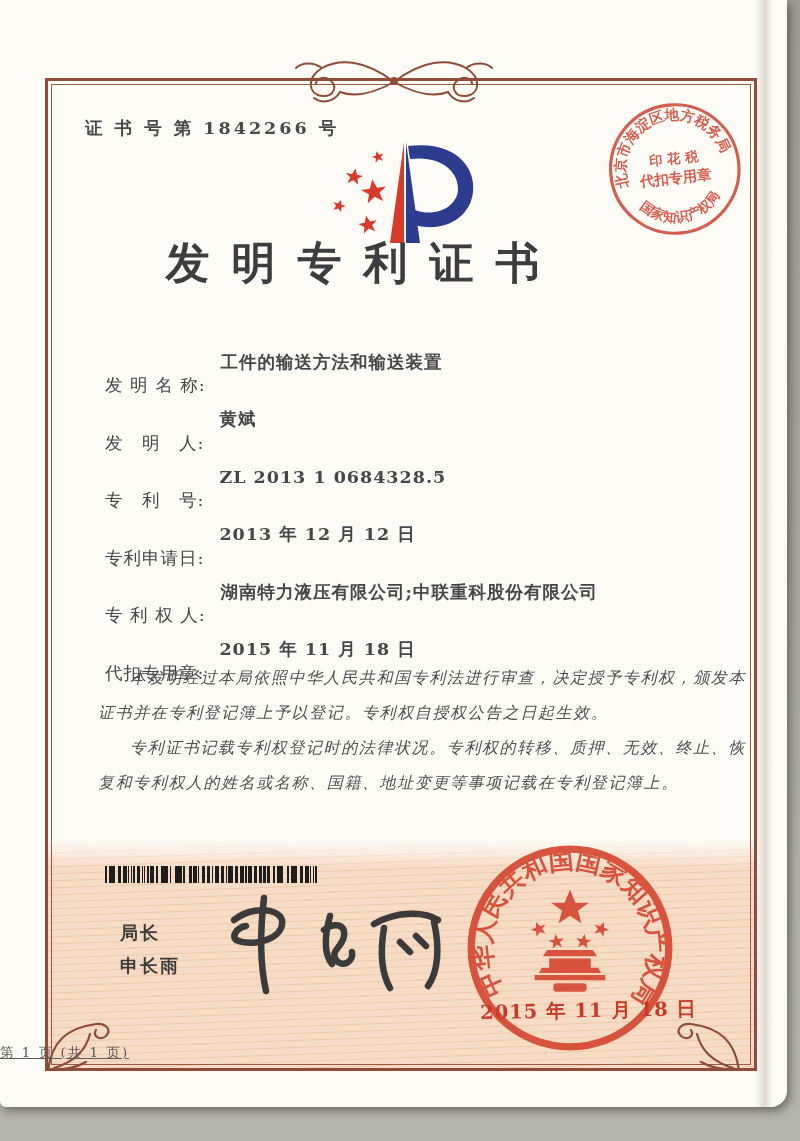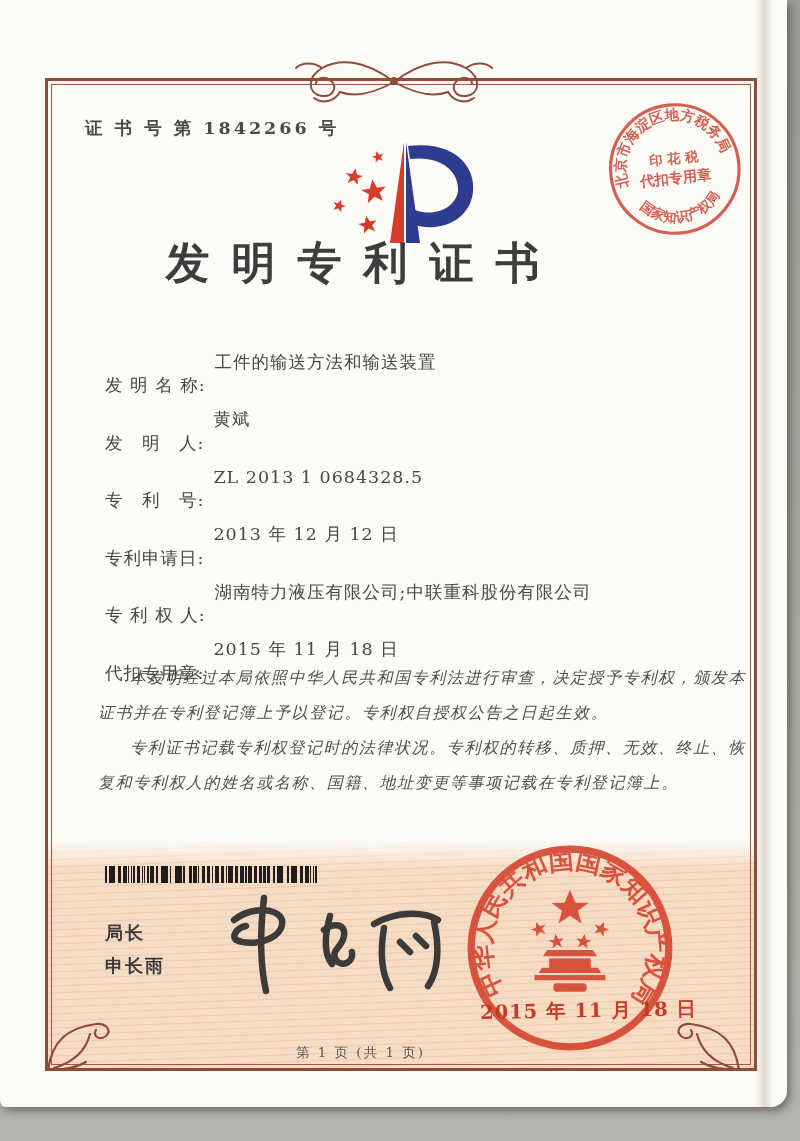--- a/index.html
+++ b/index.html
@@ -50,50 +50,50 @@
     position:absolute;left:0;top:234px;width:705px;text-align:center;
     font-size:44px;font-weight:600;letter-spacing:22px;padding-left:22px;
     box-sizing:border-box;color:#3d3d3d;
   }
   .tax-stamp{position:absolute;left:596px;top:90px;opacity:.85;transform:rotate(-6deg);}
 
   .fields{position:absolute;left:105px;top:333px;width:620px;}
   .field-row{height:57.5px;font-size:17.5px;color:#474747;letter-spacing:1px;
     display:flex;align-items:center;}
   .field-label{white-space:pre;margin-top:47px;}
-  .field-value{margin-left:9px;white-space:pre;}
+  .field-value{margin-left:15px;white-space:pre;font-weight:bold;}
 
   .body-text{
     position:absolute;left:98px;top:660px;width:648px;color:#4f4f4f;
     font-size:16px;line-height:35px;letter-spacing:1.6px;font-style:italic;
   }
   .body-text p{margin:0;text-indent:2em;}
 
   .barcode{
     position:absolute;left:105px;top:866px;width:214px;height:17px;
     background:
       repeating-linear-gradient(90deg,#1d1d1d 0 2px,transparent 2px 4px,#1d1d1d 4px 7px,transparent 7px 9px,#1d1d1d 9px 10px,transparent 10px 14px),
       repeating-linear-gradient(90deg,#1d1d1d 0 1px,transparent 1px 6px,#1d1d1d 6px 9px,transparent 9px 13px);
   }
   .director{
-    position:absolute;left:105px;top:916px;font-size:18px;font-weight:600;
+    position:absolute;left:120px;top:916px;font-size:18px;font-weight:600;
     color:#3c3c3c;line-height:33px;letter-spacing:2px;
     font-family:"DejaVu Sans","Liberation Sans",sans-serif;
   }
   .signature{position:absolute;left:212px;top:886px;}
 
   .seal{position:absolute;left:466px;top:844px;opacity:.9;}
   .seal-date{
     position:absolute;left:480px;top:997px;width:220px;font-size:19.5px;
     color:#c63a26;font-weight:600;letter-spacing:1px;transform:rotate(-1deg);
     font-family:"DejaVu Serif","Liberation Serif",serif;
   }
   .footer{
-    position:absolute;left:0;top:1044px;width:721px;text-align:center;
-    font-size:13.5px;color:#5a5a5a;letter-spacing:2px;
+    position:absolute;left:0;top:1044px;width:721px;
+    font-size:13.5px;color:#5a5a5a;letter-spacing:2px;text-decoration:underline;
   }
   svg text{font-family:"DejaVu Serif","Liberation Serif",serif;}
 </style>
 </head>
 <body>
 
 <div class="paper">
 
   <div class="peach-band"></div>
 

